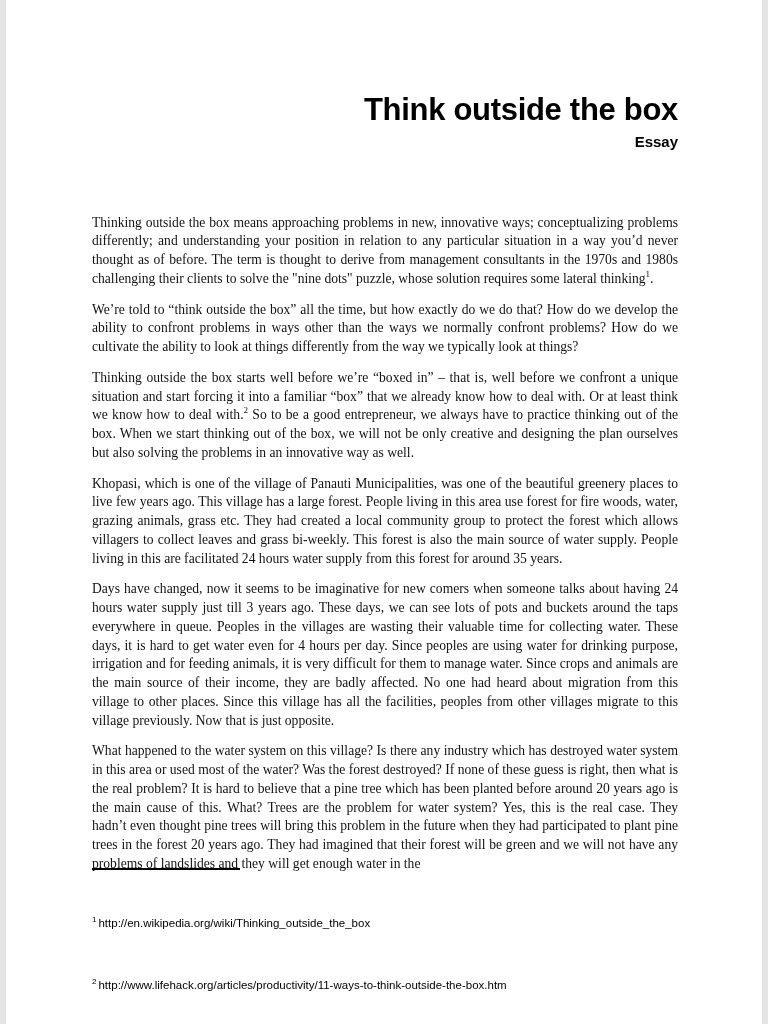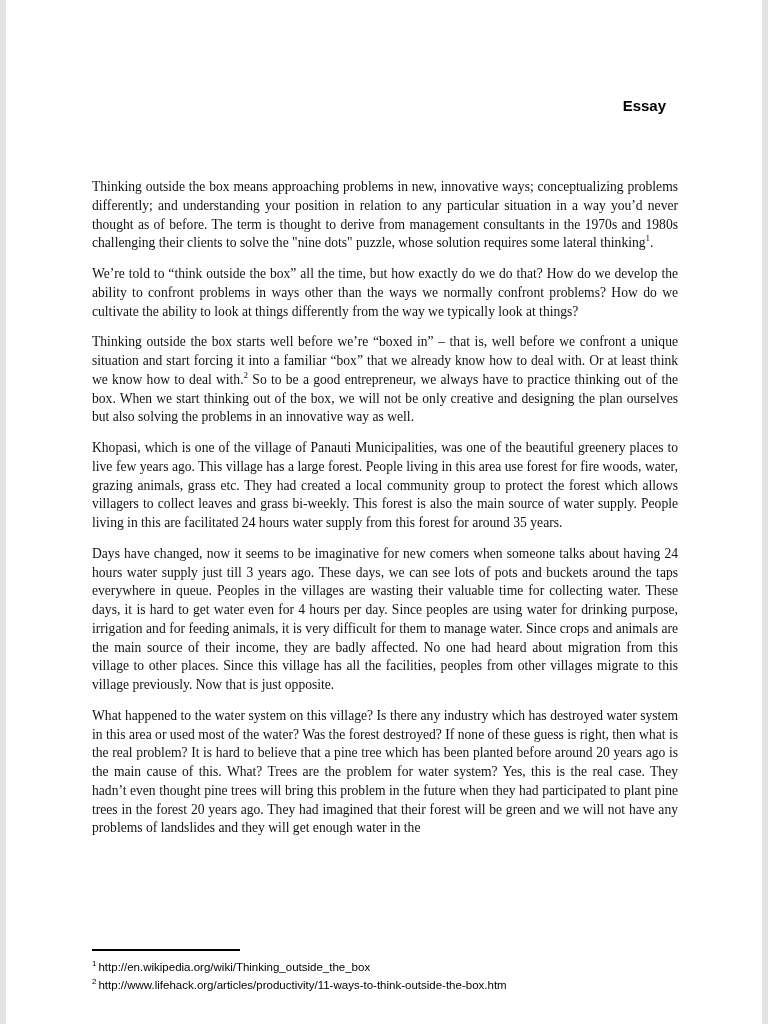--- a/index.html
+++ b/index.html
@@ -29,21 +29,21 @@
     margin: 0;
     text-align: right;
     font-family: "Liberation Sans", sans-serif;
     font-weight: 700;
     font-size: 31px;
     line-height: 1.15;
     color: #000000;
     letter-spacing: -0.3px;
   }
   .doc-subtitle {
-    margin: 5px 12px 0 0;
+    margin: 5px 0 0 0;
     text-align: right;
     font-family: "Liberation Sans", sans-serif;
     font-weight: 700;
     font-size: 15px;
     color: #000000;
   }
   .doc-body {
     margin-top: 64px;
     font-size: 13.6px;
     line-height: 1.38;
@@ -68,33 +68,35 @@
     color: #000000;
   }
   .footnote-rule {
     width: 148px;
     border: 0;
     border-top: 2px solid #000000;
     margin: 0 0 7px 0;
   }
   .footnote {
     white-space: nowrap;
+    margin-top: 44px;
   }
   .footnote sup {
     font-size: 8px;
     vertical-align: super;
     margin-right: 2px;
   }
 </style>
 </head>
 <body>
 
 <div class="viewer">
   <div class="page">
 
+    <h1 class="doc-title">Think outside the box</h1>
     <div class="doc-subtitle">Essay</div>
 
     <div class="doc-body">
       <p><span>Thinking outside the box means approaching problems in new, innovative ways; conceptualizing problems differently; and understanding your position in relation to any particular situation in a way you’d never thought as of before. The term is thought to derive from management consultants in the 1970s and 1980s challenging their clients to solve the "nine dots" puzzle, whose solution requires some lateral thinking</span><sup class="fn-ref">1</sup><span>.</span></p>
 
       <p><span>We’re told to “think outside the box” all the time, but how exactly do we do that? How do we develop the ability to confront problems in ways other than the ways we normally confront problems? How do we cultivate the ability to look at things differently from the way we typically look at things?</span><sup class="fn-ref"></sup><span></span></p>
 
       <p><span>Thinking outside the box starts well before we’re “boxed in” – that is, well before we confront a unique situation and start forcing it into a familiar “box” that we already know how to deal with. Or at least think we know how to deal with.</span><sup class="fn-ref">2</sup><span> So to be a good entrepreneur, we always have to practice thinking out of the box. When we start thinking out of the box, we will not be only creative and designing the plan ourselves but also solving the problems in an innovative way as well.</span></p>
 
       <p><span>Khopasi, which is one of the village of Panauti Municipalities, was one of the beautiful greenery places to live few years ago. This village has a large forest. People living in this area use forest for fire woods, water, grazing animals, grass etc. They had created a local community group to protect the forest which allows villagers to collect leaves and grass bi-weekly. This forest is also the main source of water supply. People living in this are facilitated 24 hours water supply from this forest for around 35 years.</span><sup class="fn-ref"></sup><span></span></p>

